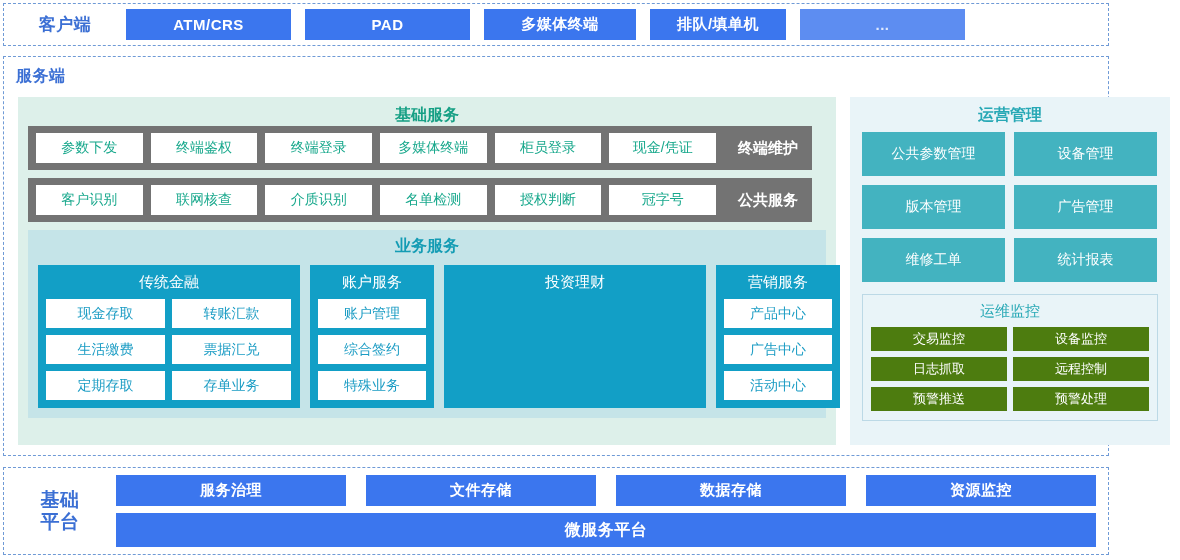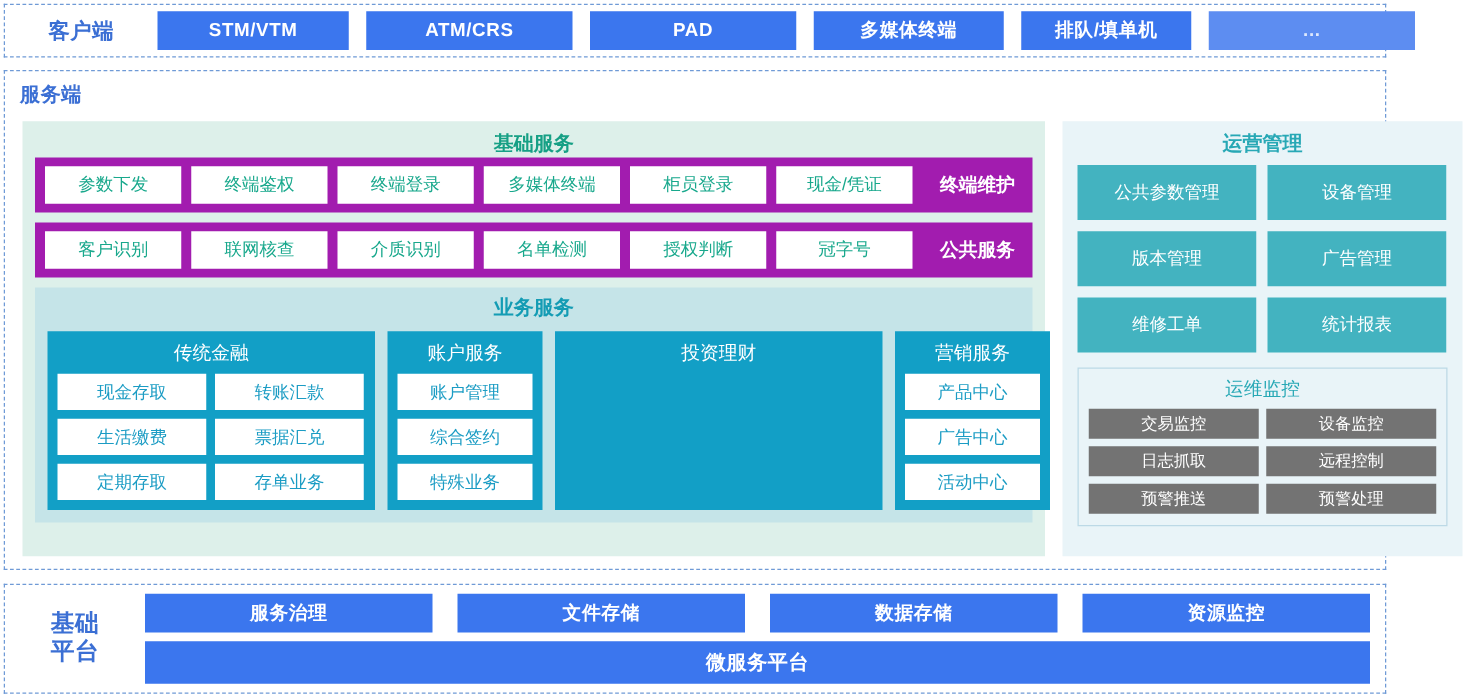--- a/index.html
+++ b/index.html
@@ -55,22 +55,22 @@
   }
 
   .panel-title{
     text-align:center;font-weight:bold;font-size:16px;
     color:#16a085;padding-top:8px;
   }
   #ops-panel .panel-title{color:#27a8b5;}
 
   
   .svc-row{
-    background:#a21caf;
-    margin:0 10px 8px 10px;
+    background:#737373;
+    margin:0 24px 8px 10px;
     height:44px;display:flex;align-items:center;
     padding:0 0 0 8px;box-sizing:border-box;
   }
   .svc-row .cell{
     background:#ffffff;color:#18a88c;
     font-size:14px;height:30px;
     display:flex;align-items:center;justify-content:center;
     margin-right:8px;flex:1 1 0;
   }
   .svc-row .row-label{
@@ -119,40 +119,39 @@
 
   #monitor-box{
     margin:12px 12px 0 12px;border:1px solid #bcd9e6;
     background:#e9f4f8;padding:3px 8px 9px 8px;box-sizing:border-box;
   }
   #monitor-title{
     text-align:center;font-size:15px;color:#27a8b5;padding:4px 0 6px 0;
   }
   #monitor-grid{display:flex;flex-wrap:wrap;gap:6px;}
   #monitor-grid .cell{
-    background:#737373;color:#ffffff;font-size:13px;
+    background:#4d7c0f;color:#ffffff;font-size:13px;
     height:24px;display:flex;align-items:center;justify-content:center;
     flex:0 0 calc(50% - 3px);box-sizing:border-box;
   }
 
   
   #platform-stack{flex:1 1 auto;padding-right:12px;}
   #platform-row-top{display:flex;gap:20px;margin-bottom:7px;}
   #platform-row-top .chip-blue{flex:1 1 0;}
   #platform-row-bottom .chip-blue{width:100%;height:34px;font-size:16px;}
 </style>
 </head>
 <body>
 
 <div class="page">
 
   <div class="band" id="client-band">
     <div class="band-title" id="client-title">客户端</div>
     <div id="client-chips" style="display:flex;align-items:center;flex:1 1 auto;">
-        <div class="chip-blue" style="width: 153px;">STM/VTM</div>
         <div class="chip-blue" style="width: 165px;">ATM/CRS</div>
         <div class="chip-blue" style="width: 165px;">PAD</div>
         <div class="chip-blue" style="width: 152px;">多媒体终端</div>
         <div class="chip-blue" style="width: 136px;">排队/填单机</div>
         <div class="chip-blue muted" style="width: 165px;">...</div>
       </div>
   </div>
 
   <div class="band" id="server-band">
     <div class="band-title" id="server-title">服务端</div>

